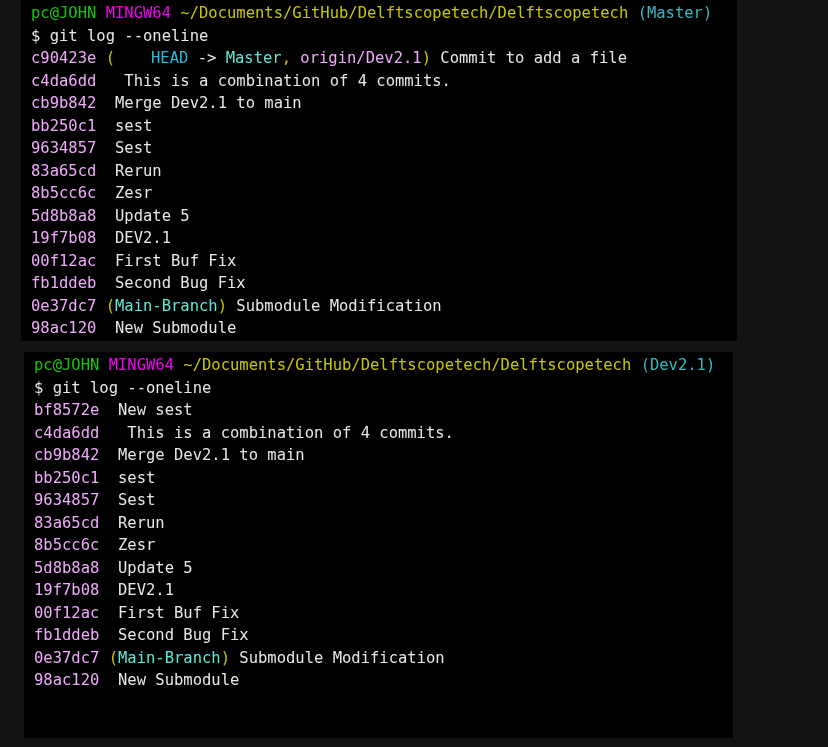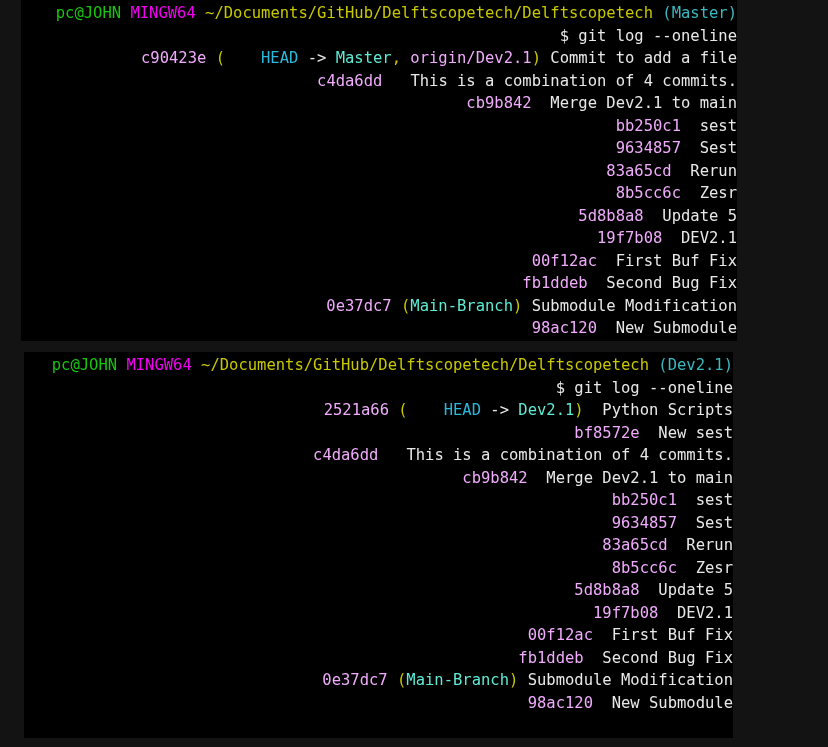--- a/index.html
+++ b/index.html
@@ -12,21 +12,20 @@
     overflow: hidden;
   }
   body {
     font-family: "DejaVu Sans Mono", "Liberation Mono", monospace;
   }
   #root {
     position: relative;
     width: 716px;
     height: 747px;
     background: #131313;
-    text-align: right;
   }
   .terminal {
     position: absolute;
     background: #000000;
     overflow: hidden;
   }
   #terminal-master {
     left: 21px;
     top: 0px;
     width: 716px;
@@ -80,21 +79,20 @@
         <div class="line"><span class="c-hash">00f12ac</span><span class="c-white"> </span><span class="c-white"> First Buf Fix</span></div>
         <div class="line"><span class="c-hash">fb1ddeb</span><span class="c-white"> </span><span class="c-white"> Second Bug Fix</span></div>
         <div class="line"><span class="c-hash">0e37dc7</span><span class="c-white"> </span><span class="c-yellow">(</span><span class="c-brgreen">Main-Branch</span><span class="c-yellow">)</span><span class="c-white"> Submodule Modification</span></div>
         <div class="line"><span class="c-hash">98ac120</span><span class="c-white"> </span><span class="c-white"> New Submodule</span></div>
       </div>
   </div>
   <div class="terminal" id="terminal-dev">
     <div class="term-body">
         <div class="line"><span class="c-green">pc@JOHN</span><span class="c-white"> </span><span class="c-magenta">MINGW64</span><span class="c-white"> </span><span class="c-yellow">~/Documents/GitHub/Delftscopetech/Delftscopetech</span><span class="c-white"> </span><span class="c-cyan">(Dev2.1)</span></div>
         <div class="line"><span class="c-white">$ </span><span class="c-white">git log --oneline</span></div>
-        <div class="line"><span class="c-hash">2521a66</span><span class="c-white"> </span><span class="c-yellow">(</span><span class="c-cyan-br">HEAD</span><span class="c-white"> -&gt; </span><span class="c-brgreen">Dev2.1</span><span class="c-yellow">)</span><span class="c-white">  Python Scripts</span></div>
         <div class="line"><span class="c-hash">bf8572e</span><span class="c-white"> </span><span class="c-white"> New sest</span></div>
         <div class="line"><span class="c-hash">c4da6dd</span><span class="c-white"> </span><span class="c-white">  This is a combination of 4 commits.</span></div>
         <div class="line"><span class="c-hash">cb9b842</span><span class="c-white"> </span><span class="c-white"> Merge Dev2.1 to main</span></div>
         <div class="line"><span class="c-hash">bb250c1</span><span class="c-white"> </span><span class="c-white"> sest</span></div>
         <div class="line"><span class="c-hash">9634857</span><span class="c-white"> </span><span class="c-white"> Sest</span></div>
         <div class="line"><span class="c-hash">83a65cd</span><span class="c-white"> </span><span class="c-white"> Rerun</span></div>
         <div class="line"><span class="c-hash">8b5cc6c</span><span class="c-white"> </span><span class="c-white"> Zesr</span></div>
         <div class="line"><span class="c-hash">5d8b8a8</span><span class="c-white"> </span><span class="c-white"> Update 5</span></div>
         <div class="line"><span class="c-hash">19f7b08</span><span class="c-white"> </span><span class="c-white"> DEV2.1</span></div>
         <div class="line"><span class="c-hash">00f12ac</span><span class="c-white"> </span><span class="c-white"> First Buf Fix</span></div>

